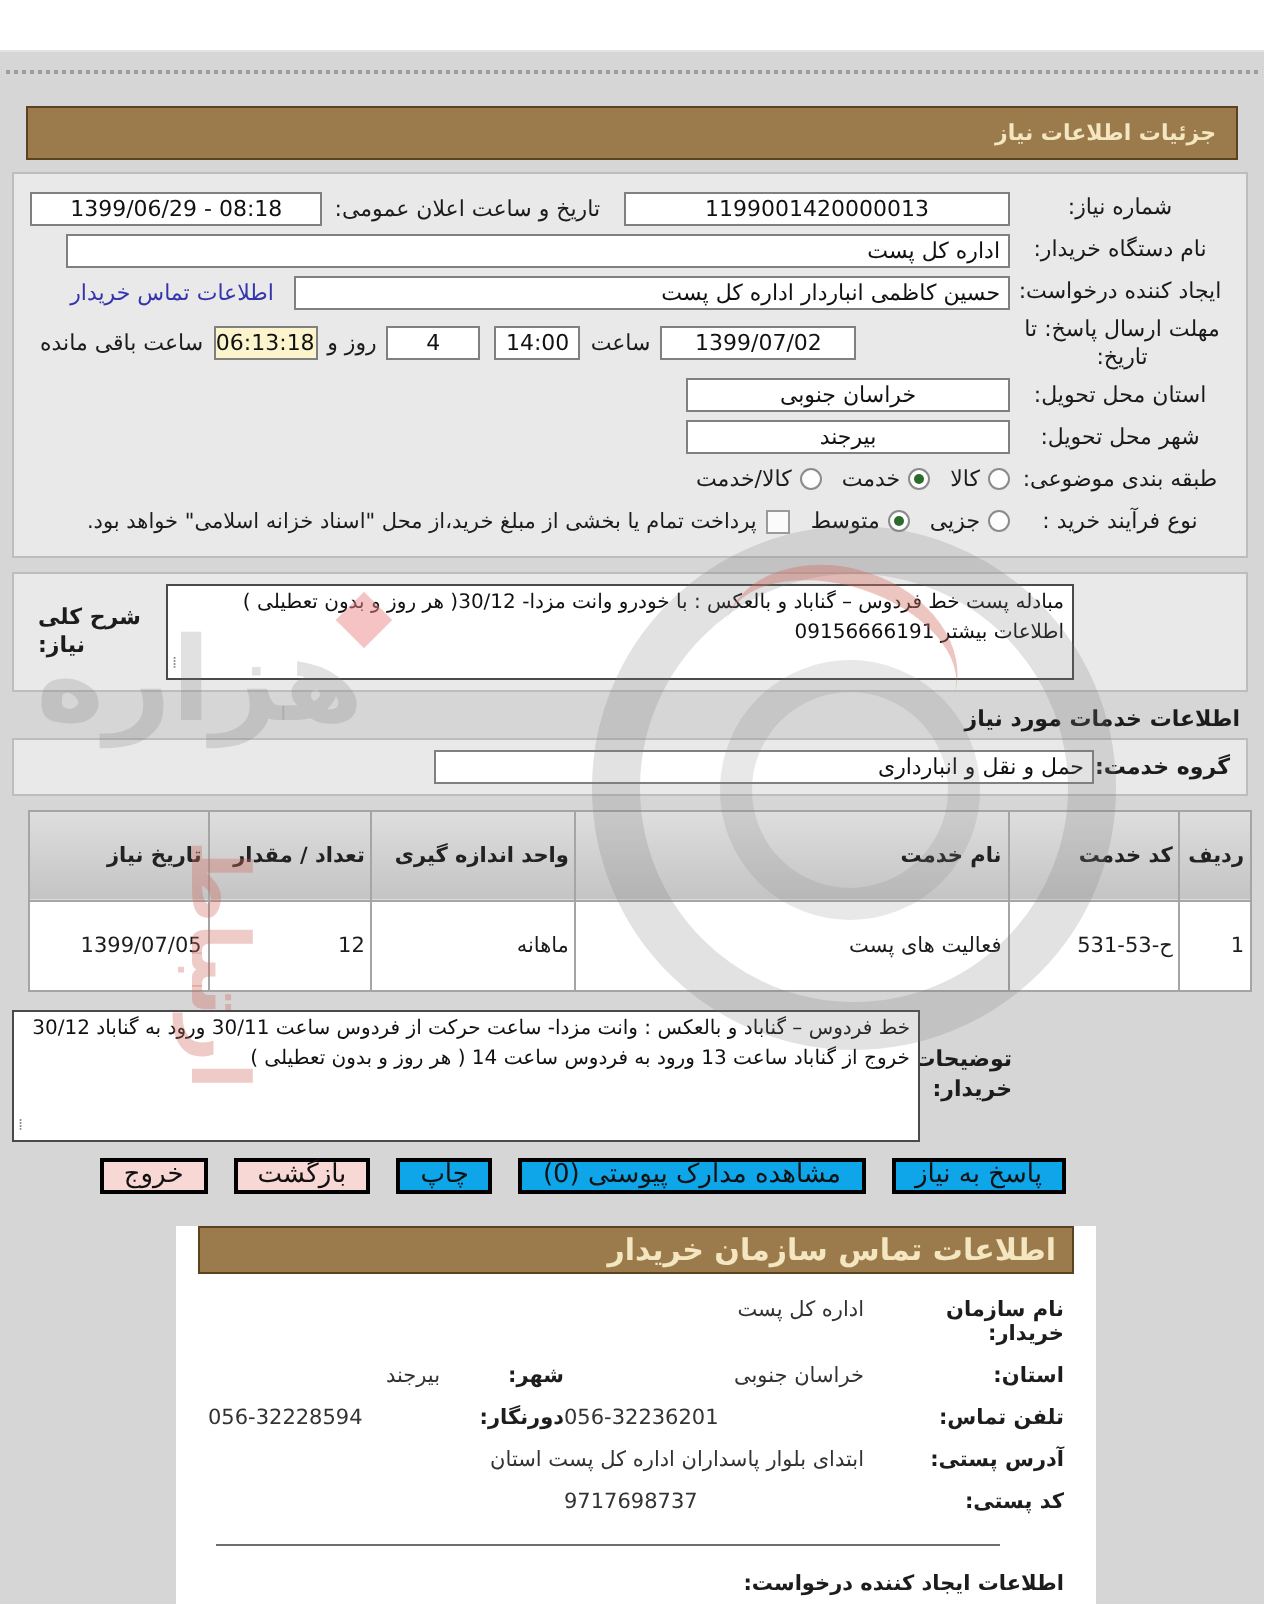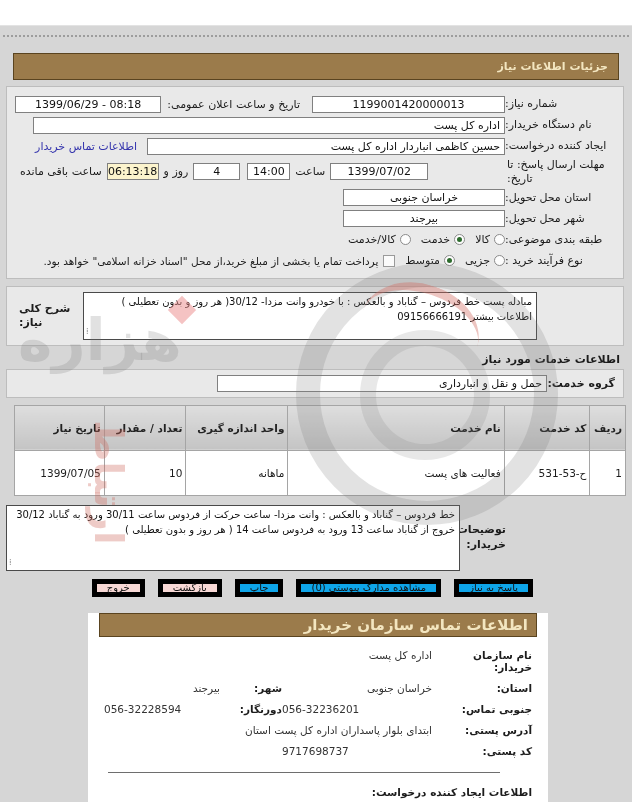--- a/index.html
+++ b/index.html
@@ -17,21 +17,21 @@
   .titlebar {
     margin:16px 13px 6px 13px; height:27px;
     background:#9b7b4b; border:1px solid #5a4420;
     color:#f3e6c0; font-weight:bold; font-size:11px;
     display:flex; align-items:center; padding:0 10px;
   }
 
   .panel { background:#e9e9e9; border:1px solid #bdbdbd; margin:0 8px 7px 6px; padding:5px 8px; }
 
   .frow { display:flex; align-items:center; margin:3px 0; min-height:18px; }
-  .flabel { width:110px; min-width:110px; text-align:left; line-height:1.25; color:#1a1a1a; }
+  .flabel { width:110px; min-width:110px; text-align:center; line-height:1.25; color:#1a1a1a; }
   .flabel2 { white-space:nowrap; padding:0 12px 0 6px; }
   .ibox {
     background:#fff; border:1px solid #808080; height:17px;
     display:flex; align-items:center; justify-content:center;
     padding:0 4px; direction:ltr; color:#111;
   }
   .ibox.rtl { direction:rtl; justify-content:flex-start; }
   .yellow { background:#fcf4cd; }
   .link { color:#3434ad; margin-right:10px; cursor:pointer; white-space:nowrap; }
   .word { padding:0 5px; white-space:nowrap; }
@@ -66,22 +66,22 @@
   table.svc td { background:#fff; height:19px; }
   .col-row{width:32px} .col-code{width:84px} .col-name{width:212px}
   .col-unit{width:100px} .col-qty{width:80px} .col-date{width:88px}
 
   .notesrow { display:flex; align-items:center; margin:0 8px 8px 6px; }
   .notes-spacer { width:118px; min-width:118px; }
   .notes-label { width:46px; min-width:46px; font-weight:bold; line-height:1.3; text-align:right; padding-left:4px; }
   .notes-box { height:66px; }
 
   .btnrow { display:flex; align-items:center; margin:5px 99px 0 0; gap:13px; }
-  .btn { border:5px solid #000000; height:18px; display:flex; align-items:center;
-         padding:0 10px; font-size:10px; color:#111; cursor:pointer; white-space:nowrap; }
+  .btn { border:2px solid #000000; height:18px; display:flex; align-items:center;
+         padding:0 10px; font-size:13px; color:#111; cursor:pointer; white-space:nowrap; }
   .btn-green { background:#0ea5e9; }
   .btn-pink  { background:#f7d8d5; }
 
   .contact { margin:16px 84px 0 88px; width:460px; height:240px; background:#fff; padding:0 8px; }
   .titlebar2 { margin:8px 3px 12px; height:24px; background:#9b7b4b; border:1px solid #5a4420;
     color:#f3e6c0; font-weight:bold; font-size:15px; display:flex; align-items:center; padding:0 8px; }
   .crow { display:flex; align-items:flex-start; margin:0 8px 9px; font-size:10.5px; }
   .clabel  { width:100px; min-width:100px; font-weight:bold; color:#1d1d1d; }
   .cval    { width:150px; color:#333; }
   .clabel2 { width:62px; min-width:62px; font-weight:bold; color:#1d1d1d; }
@@ -209,21 +209,21 @@
         <th class="col-qty">تعداد / مقدار</th>
         <th class="col-date">تاریخ نیاز</th>
       </tr>
     </thead>
     <tbody>
       <tr>
         <td>1</td>
         <td>ح-53-531</td>
         <td>فعالیت های پست</td>
         <td>ماهانه</td>
-        <td>10</td>
+        <td>12</td>
         <td>1399/07/05</td>
       </tr>
     </tbody>
   </table>
 
   <div class="notesrow">
     <span class="notes-spacer"></span>
     <span class="notes-label">توضیحات خریدار:</span>
     <div class="textbox notes-box">خط فردوس – گناباد و بالعکس : وانت مزدا- ساعت حرکت از فردوس ساعت  30/11 ورود به گناباد 30/12 خروج از گناباد ساعت 13 ورود به فردوس   ساعت 14 ( هر روز و بدون تعطیلی )</div>
   </div>
@@ -245,21 +245,21 @@
     </div>
 
     <div class="crow">
       <span class="clabel">استان:</span>
       <span class="cval">خراسان جنوبی</span>
       <span class="clabel2">شهر:</span>
       <span class="cval2">بیرجند</span>
     </div>
 
     <div class="crow">
-      <span class="clabel">جنوبی تماس:</span>
+      <span class="clabel">تلفن تماس:</span>
       <span class="cval num">056-32236201</span>
       <span class="clabel2">دورنگار:</span>
       <span class="cval2 num">056-32228594</span>
     </div>
 
     <div class="crow">
       <span class="clabel">آدرس پستی:</span>
       <span class="cval2">ابتدای بلوار پاسداران اداره کل پست استان</span>
     </div>
 

